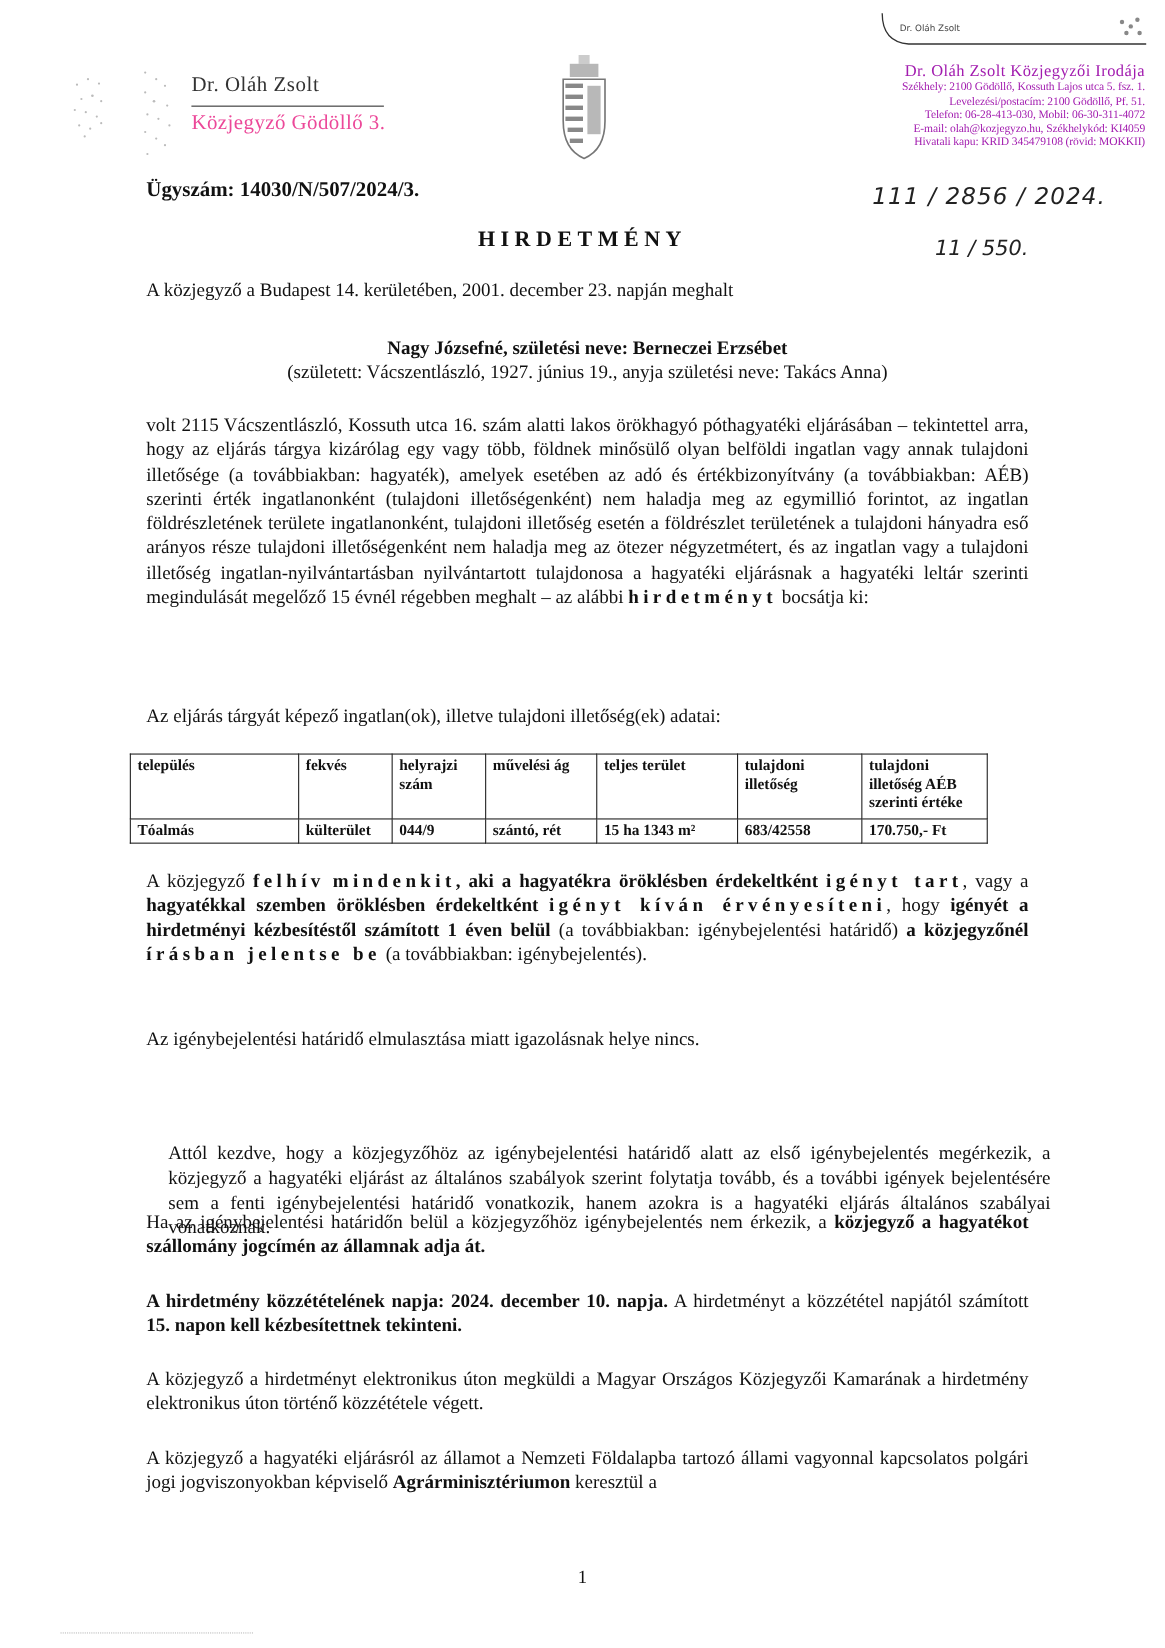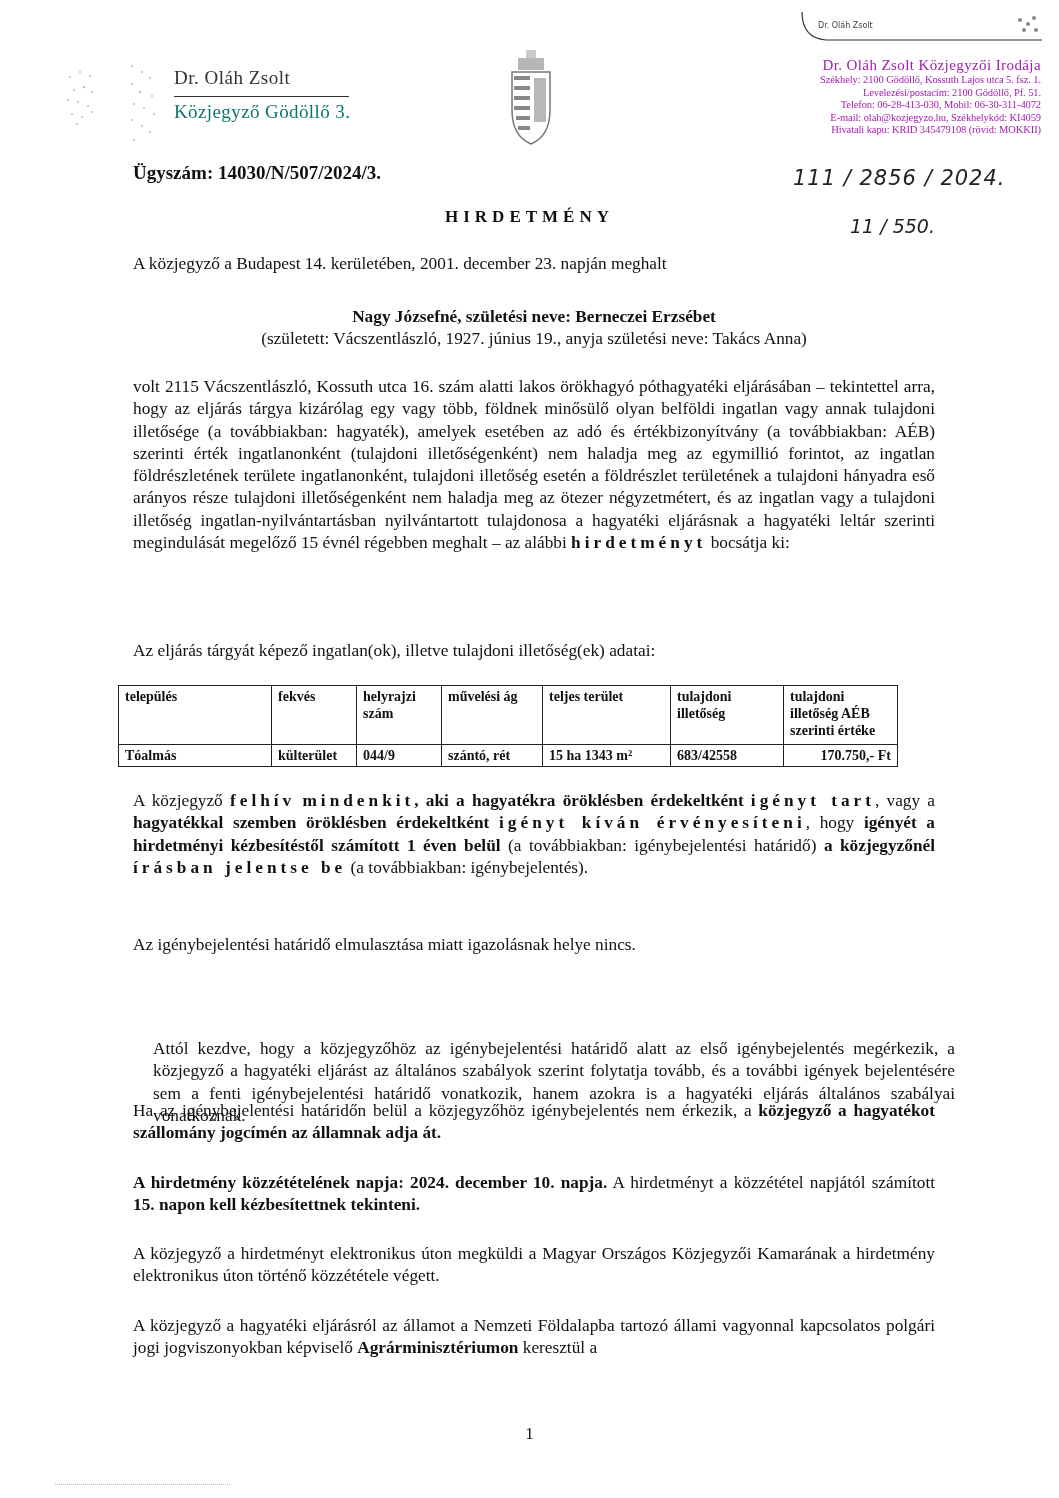--- a/index.html
+++ b/index.html
@@ -5,51 +5,51 @@
   html, body { margin:0; padding:0; background:#ffffff; }
   body { width:1059px; height:1498px; position:relative; overflow:hidden;
          font-family:"Liberation Serif", "DejaVu Serif", serif; color:#111; }
   .abs { position:absolute; }
 
   
   .seal-left { left:62px; top:62px; width:38px; height:70px; }
   .seal-left2 { left:128px; top:62px; width:30px; height:82px; }
   .notary-name { left:174px; top:67px; font-size:19px; letter-spacing:0.5px; color:#333; }
   .notary-rule { left:174px; top:96px; width:175px; border-top:1px solid #333; }
-  .notary-place { left:174px; top:101px; font-size:19px; color:#0f766e; letter-spacing:0.4px; }
+  .notary-place { left:174px; top:101px; font-size:19px; color:#ec4899; letter-spacing:0.4px; }
 
   
   .coat { left:508px; top:48px; width:46px; height:98px; }
 
   
   .stamp-box { left:790px; top:10px; width:255px; height:33px; }
   .stamp-label { left:818px; top:21px; font-family:"DejaVu Sans", sans-serif; font-size:8px; color:#444; }
 
   
   .office { right:18px; top:57px; text-align:right; color:#a21caf; }
   .office .title { font-size:15px; letter-spacing:0.4px; line-height:17px; }
   .office .line { font-size:10.5px; line-height:12.5px; letter-spacing:-0.1px; }
 
   .case-no { left:133px; top:162px; font-size:19px; font-weight:bold; }
 
   .handwrite { font-family:"DejaVu Sans", sans-serif; font-style:italic; color:#222; }
   .hw1 { left:793px; top:166px; font-size:21px; letter-spacing:1px; }
   .hw2 { left:850px; top:215px; font-size:19px; }
 
-  .doc-title { left:0; width:1059px; top:207px; text-align:center; font-size:17px; font-weight:bold; letter-spacing:5px; box-sizing:border-box;}
+  .doc-title { left:0; width:1059px; top:207px; text-align:center; font-size:20px; font-weight:bold; letter-spacing:5px; box-sizing:border-box;}
 
   .p { left:133px; width:802px; font-size:17.3px; line-height:22.3px; text-align:justify; }
   .center { text-align:center; }
   .b { font-weight:bold; }
   .sp { letter-spacing:4px; font-weight:bold; }
 
   table.props { position:absolute; left:118px; top:685px; width:780px; border-collapse:collapse; font-size:14px; font-weight:bold; line-height:17px; }
   table.props td { border:1.2px solid #222; vertical-align:top; padding:2px 6px; }
   table.props tr.hdr td { height:54px; }
-  table.props td.right { text-align:right; }
+  table.props td.right { text-align:left; }
 
   .page-num { left:0; width:1059px; text-align:center; top:1424px; font-size:17px; }
   .footer-dots { left:55px; top:1484px; width:175px; border-top:1px dotted #bbb; }
 </style>
 </head>
 <body>
 
 <svg class="abs seal-left" viewBox="0 0 38 70">
   <g fill="#bbb">
     <circle cx="8" cy="15" r="1"></circle>

